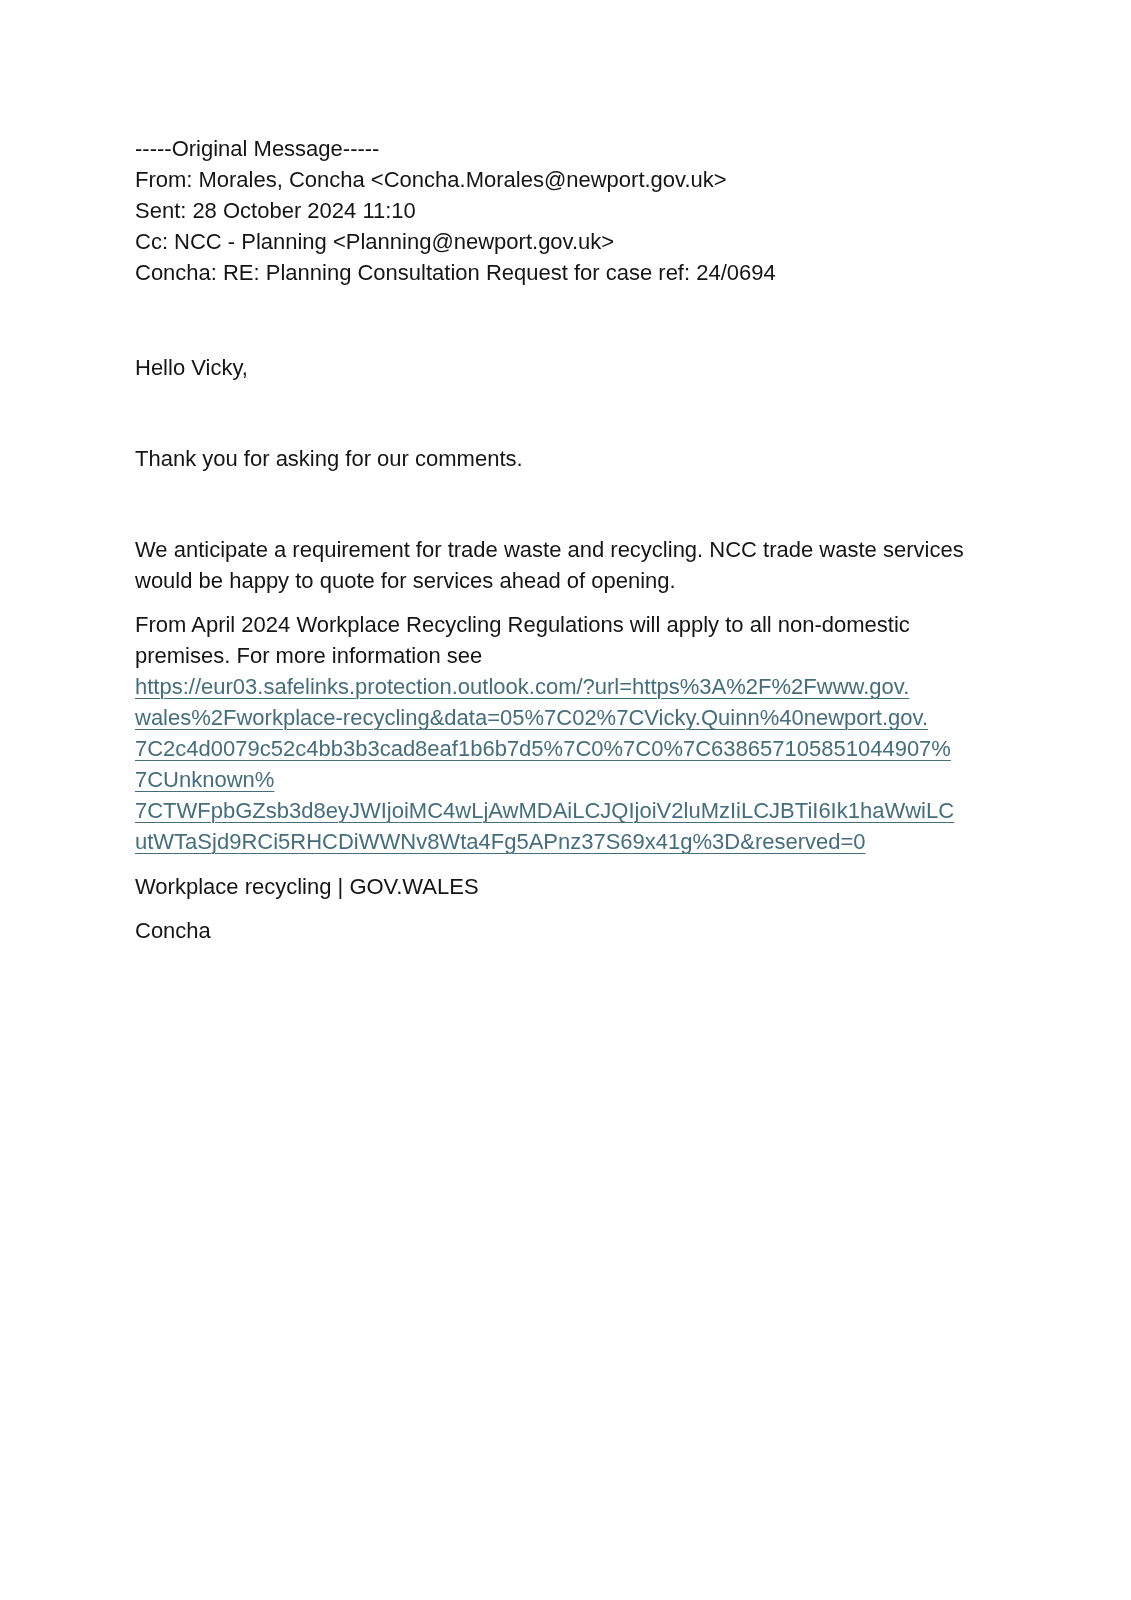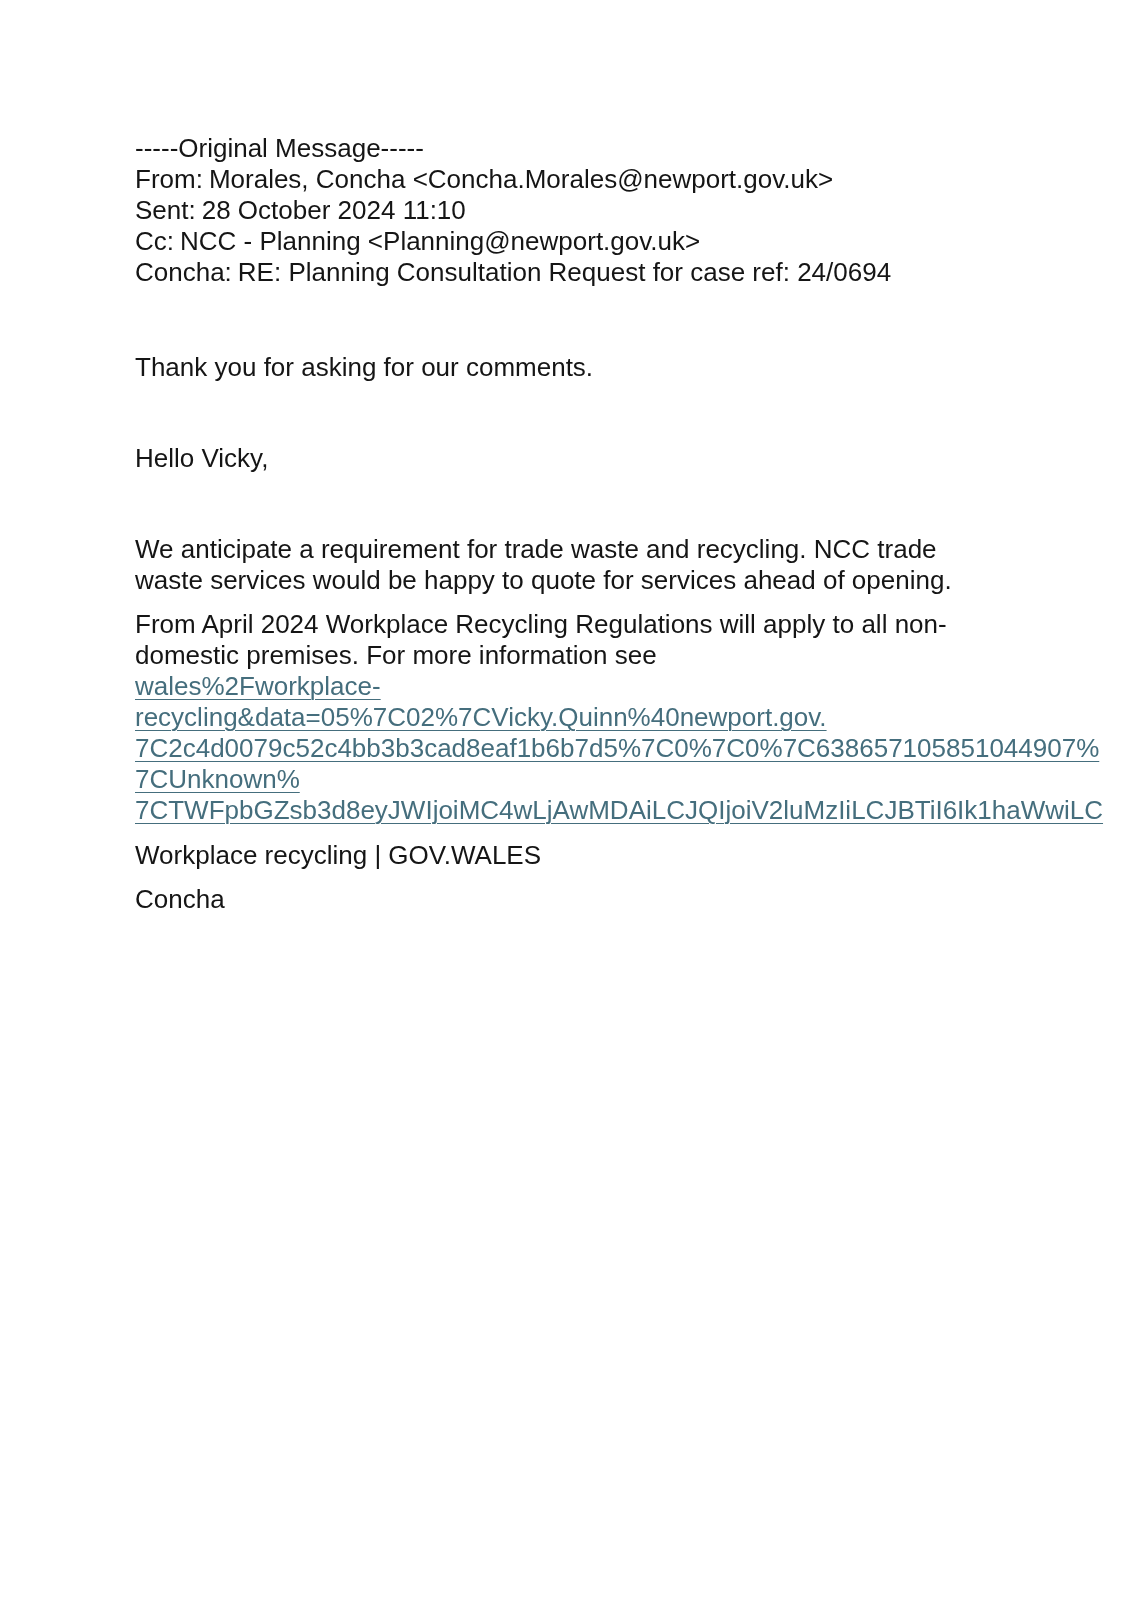--- a/index.html
+++ b/index.html
@@ -12,21 +12,21 @@
     color: #151515;
     overflow: hidden;
   }
   .page {
     width: 100%;
     height: 100%;
     padding: 133px 130px 0 135px;
   }
   .content {
     max-width: 864px;
-    font-size: 26px;
+    font-size: 22px;
     line-height: 31px;
   }
   .line { line-height: 31px; }
   .hdr { margin-bottom: 64px; }
   .hdr-label { margin-right: 6px; }
   .mb-sm { margin-bottom: 13px; }
   .mb-md { margin-bottom: 16px; }
   .mb-lg { margin-bottom: 60px; }
   .para { }
   a.safelink {
@@ -57,33 +57,35 @@
         <span class="hdr-label">Sent:</span><span>28 October 2024 11:10</span>
       </div>
       <div class="line">
         <span class="hdr-label">Cc:</span><span>NCC - Planning &lt;Planning@newport.gov.uk&gt;</span>
       </div>
       <div class="line">
         <span class="hdr-label">Concha:</span><span>RE: Planning Consultation Request for case ref: 24/0694</span>
       </div>
     </div>
 
+    <p class="para mb-lg">Hello Vicky,</p>
+
     <p class="para mb-lg">Thank you for asking for our comments.</p>
-
-    <p class="para mb-lg">Hello Vicky,</p>
 
     <p class="para mb-sm">We anticipate a requirement for trade waste and recycling. NCC trade waste services would be happy to quote for services ahead of opening.</p>
 
     <div class="para" style="margin-bottom:14px;">
       <span>From April 2024 Workplace Recycling Regulations will apply to all non-domestic premises. For more information see</span>
       <a class="safelink" href="#">
+        <span class="link-line">https://eur03.safelinks.protection.outlook.com/?url=https%3A%2F%2Fwww.gov.</span>
         <span class="link-line">wales%2Fworkplace-recycling&amp;data=05%7C02%7CVicky.Quinn%40newport.gov.</span>
         <span class="link-line">7C2c4d0079c52c4bb3b3cad8eaf1b6b7d5%7C0%7C0%7C638657105851044907%</span>
         <span class="link-line">7CUnknown%</span>
         <span class="link-line">7CTWFpbGZsb3d8eyJWIjoiMC4wLjAwMDAiLCJQIjoiV2luMzIiLCJBTiI6Ik1haWwiLC</span>
+        <span class="link-line">utWTaSjd9RCi5RHCDiWWNv8Wta4Fg5APnz37S69x41g%3D&amp;reserved=0</span>
       </a>
     </div>
 
     <p class="para mb-sm">Workplace recycling | GOV.WALES</p>
 
 
 
     <p class="para">Concha</p>
 
   </div>

